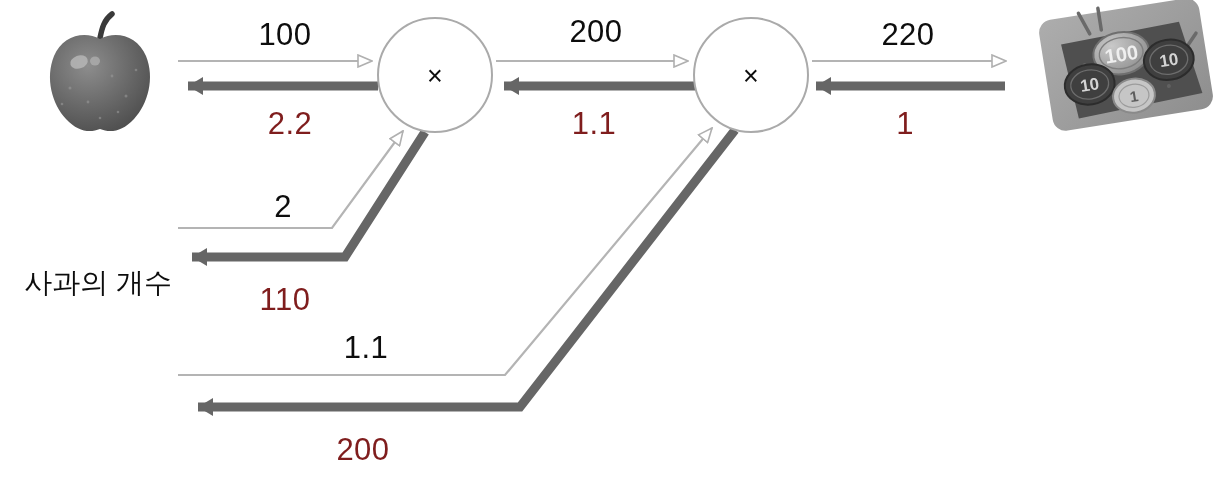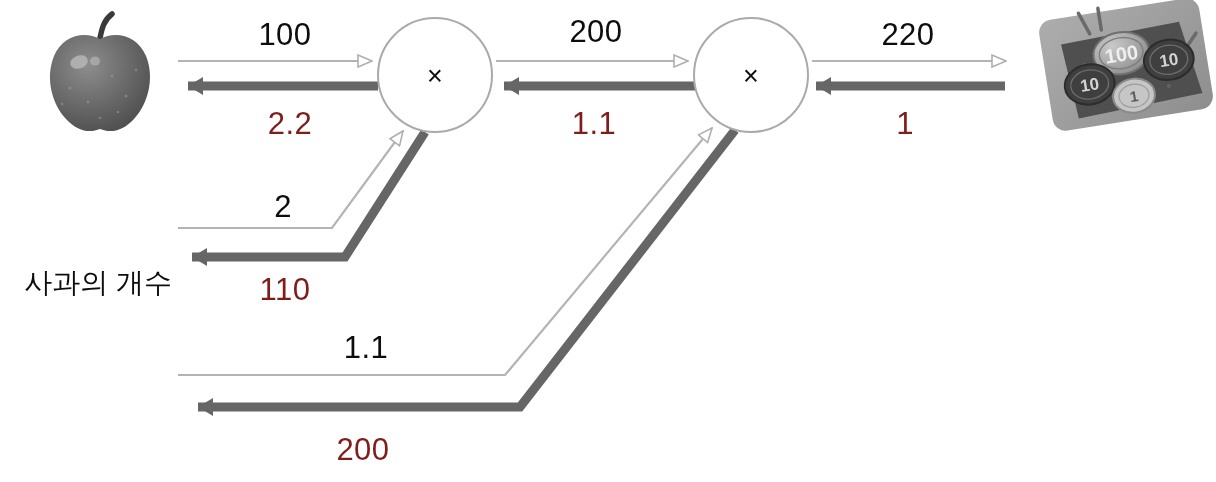--- a/index.html
+++ b/index.html
@@ -183,18 +183,18 @@
 
   <div class="fwd-label" style="left:285px; top:35px;">100</div>
   <div class="fwd-label" style="left:596px; top:32px;">200</div>
   <div class="fwd-label" style="left:908px; top:35px;">220</div>
   <div class="fwd-label" style="left:283px; top:207px;">2</div>
   <div class="fwd-label" style="left:366px; top:348px;">1.1</div>
 
   <div class="bwd-label" style="left:290px; top:124px;">2.2</div>
   <div class="bwd-label" style="left:594px; top:124px;">1.1</div>
   <div class="bwd-label" style="left:905px; top:124px;">1</div>
-  <div class="bwd-label" style="left:285px; top:290px;text-align:center;">110</div>
+  <div class="bwd-label" style="left:285px; top:300px;text-align:center;">110</div>
   <div class="bwd-label" style="left:363px; top:450px;">200</div>
 
   <div class="var-label" style="left:172px; top:243px;margin-top:40px;">사과의 개수</div>
 
 </div>
 
 </body></html>

